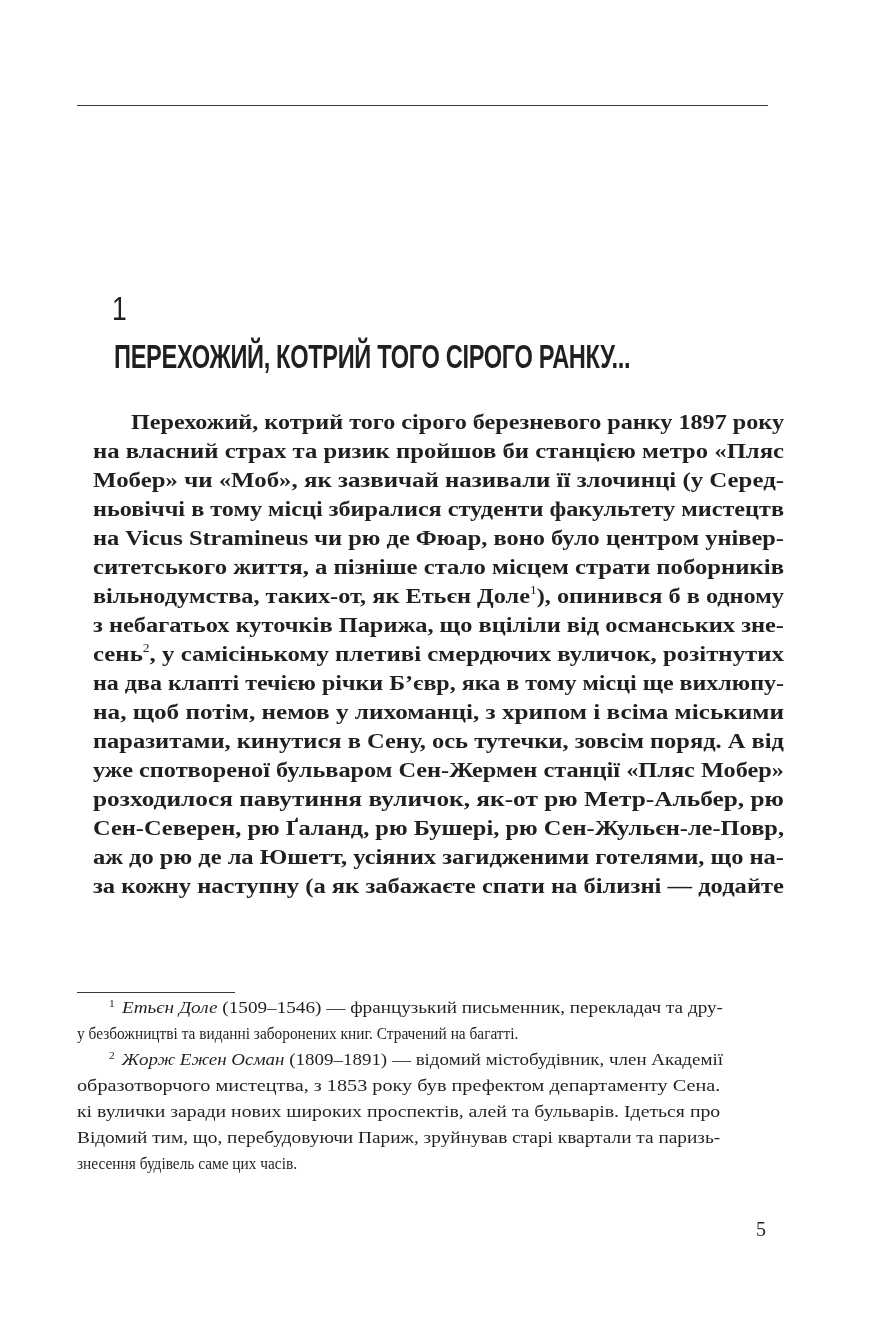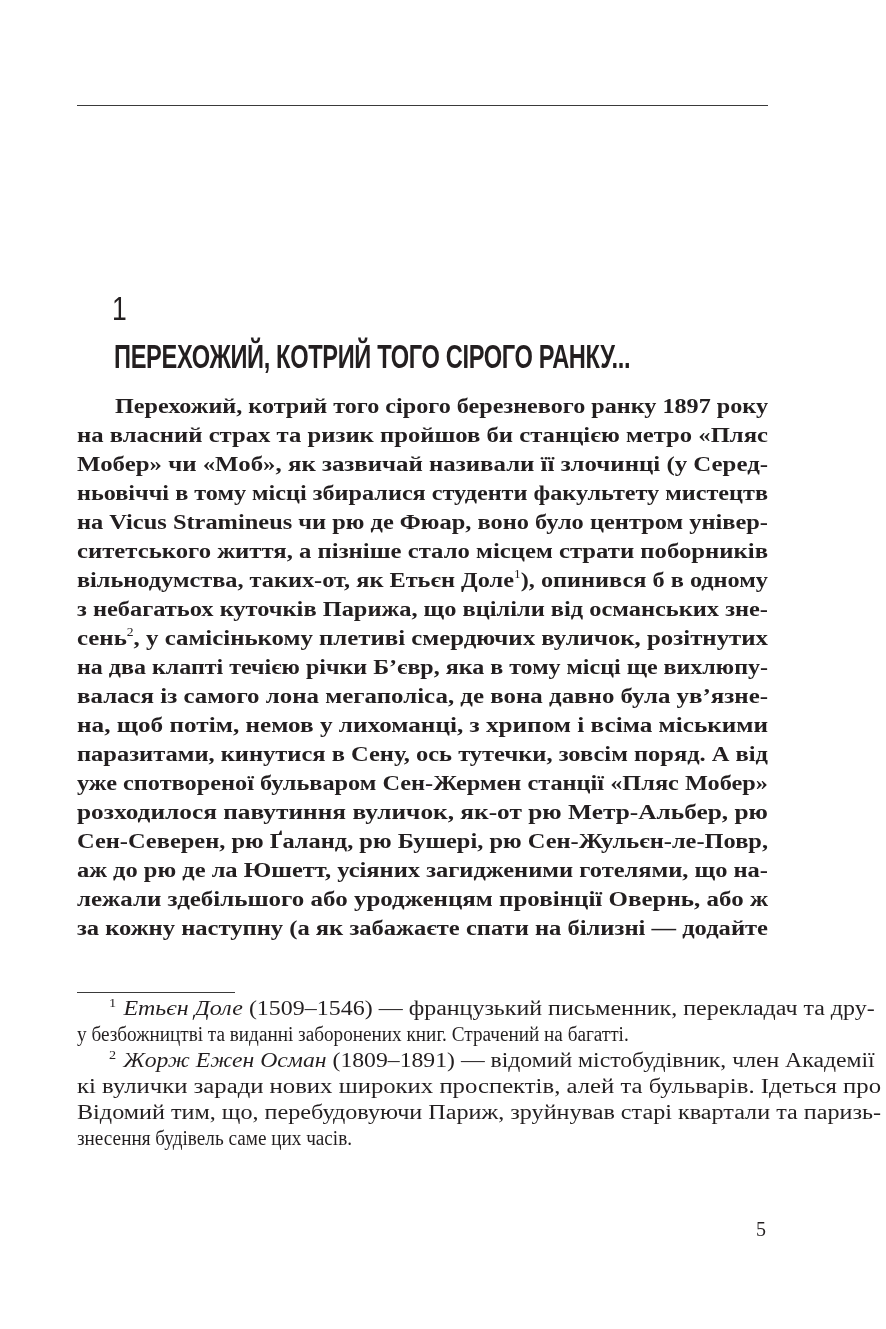--- a/index.html
+++ b/index.html
@@ -1,26 +1,26 @@
 <!DOCTYPE html>
 <html><head>
 <meta charset="utf-8">
 <style>
   html, body { margin: 0; padding: 0; background: #ffffff; }
   body { width: 886px; height: 1329px; position: relative; overflow: hidden; color: #231f20; }
   .top-rule { position: absolute; left: 77px; top: 105px; width: 691px; height: 0; border-top: 1.5px solid #3a3a3a; }
   .chapter-num { position: absolute; left: 112px; top: 288px; font-family: "Liberation Sans", sans-serif; font-size: 34px; transform: scaleX(0.78); transform-origin: left top; margin: 0; font-weight: normal; line-height: 40px; }
   .chapter-title { position: absolute; left: 114px; top: 336px; font-family: "Liberation Sans", sans-serif; font-weight: bold; font-size: 34px; line-height: 40px; white-space: nowrap; transform: scaleX(0.695); transform-origin: left top; margin: 0; letter-spacing: -0.5px; }
-  .body { position: absolute; left: 77px; top: 392px; width: 691px; font-family: "Liberation Serif", serif; font-weight: bold; font-size: 21.6px; line-height: 29px; text-align: justify; margin: 0; }
+  .body { position: absolute; left: 77px; top: 392px; width: 691px; font-family: "Liberation Serif", serif; font-weight: bold; font-size: 21.6px; line-height: 29px; text-align: justify; margin: 16px; }
   .body .line { display: block; text-align: justify; text-align-last: justify; white-space: nowrap; overflow: visible; height: 29px; }
   .body .line.first { padding-left: 38px; }
   .body .line .fit { display: inline-block; transform-origin: left top; }
   sup { font-size: 0.55em; vertical-align: 0.75em; line-height: 0; font-weight: normal; }
   .fn-rule { position: absolute; left: 77px; top: 992px; width: 158px; border-top: 1px solid #3a3a3a; }
-  .footnotes { position: absolute; left: 77px; top: 995px; width: 691px; font-family: "Liberation Serif", serif; font-size: 20px; line-height: 26px; margin: 0; }
+  .footnotes { position: absolute; left: 77px; top: 995px; width: 691px; font-family: "Liberation Serif", serif; font-size: 16px; line-height: 26px; margin: 0; }
   .footnotes .line { display: block; height: 26px; white-space: nowrap; }
   .footnotes .line.first { padding-left: 32px; }
   .footnotes em { font-style: italic; }
   .footnotes .fn-mark { font-size: 0.6em; vertical-align: 0.65em; line-height: 0; margin-right: 6px; }
   .page-number { position: absolute; left: 756px; top: 1217px; font-family: "Liberation Serif", serif; font-size: 20px; line-height: 24px; }
 </style>
 </head>
 <body>
 
 <div class="top-rule"></div>
@@ -32,34 +32,33 @@
     <span class="line first"><span class="fit" style="transform: scaleX(1.1192);">Перехожий, котрий того сірого березневого ранку 1897 року</span></span>
     <span class="line"><span class="fit" style="transform: scaleX(1.14259);">на власний страх та ризик пройшов би станцією метро «Пляс</span></span>
     <span class="line"><span class="fit" style="transform: scaleX(1.15083);">Мобер» чи «Моб», як зазвичай називали її злочинці (у Серед-</span></span>
     <span class="line"><span class="fit" style="transform: scaleX(1.12101);">ньовіччі в тому місці збиралися студенти факультету мистецтв</span></span>
     <span class="line"><span class="fit" style="transform: scaleX(1.13035);">на Vicus Stramineus чи рю де Фюар, воно було центром універ-</span></span>
     <span class="line"><span class="fit" style="transform: scaleX(1.14431);">ситетського життя, а пізніше стало місцем страти поборників</span></span>
     <span class="line"><span class="fit" style="transform: scaleX(1.12503);">вільнодумства, таких-от, як Етьєн Доле<sup>1</sup>), опинився б в одному</span></span>
     <span class="line"><span class="fit" style="transform: scaleX(1.13012);">з небагатьох куточків Парижа, що вціліли від османських зне-</span></span>
     <span class="line"><span class="fit" style="transform: scaleX(1.14999);">сень<sup>2</sup>, у самісінькому плетиві смердючих вуличок, розітнутих</span></span>
     <span class="line"><span class="fit" style="transform: scaleX(1.11149);">на два клапті течією річки Б’євр, яка в тому місці ще вихлюпу-</span></span>
-    <span class="line"><span class="fit" style="transform: scaleX(1.15368);">валася із самого лона мегаполіса, де вона давно була ув’язне-</span></span>
     <span class="line"><span class="fit" style="transform: scaleX(1.16738);">на, щоб потім, немов у лихоманці, з хрипом і всіма міськими</span></span>
     <span class="line"><span class="fit" style="transform: scaleX(1.13375);">паразитами, кинутися в Сену, ось тутечки, зовсім поряд. А від</span></span>
     <span class="line"><span class="fit" style="transform: scaleX(1.12592);">уже спотвореної бульваром Сен-Жермен станції «Пляс Мобер»</span></span>
     <span class="line"><span class="fit" style="transform: scaleX(1.17408);">розходилося павутиння вуличок, як-от рю Метр-Альбер, рю</span></span>
     <span class="line"><span class="fit" style="transform: scaleX(1.13033);">Сен-Северен, рю Ґаланд, рю Бушері, рю Сен-Жульєн-ле-Повр,</span></span>
     <span class="line"><span class="fit" style="transform: scaleX(1.13334);">аж до рю де ла Юшетт, усіяних загидженими готелями, що на-</span></span>
-    <span class="line"><span class="fit" style="transform: scaleX(1.15652);">лежали здебільшого або уродженцям провінції Овернь, або ж</span></span>
     <span class="line"><span class="fit" style="transform: scaleX(1.13721);">за кожну наступну (а як забажаєте спати на білизні — додайте</span></span>
   </div>
 
 <div class="fn-rule"></div>
 <div class="footnotes" id="footnotes">
     <span class="line first"><span style="display: inline-block; transform-origin: left top; transform: scaleX(1.19825);"><span class="fn-mark">1</span><em>Етьєн Доле</em> (1509–1546) — французький письменник, перекладач та дру-</span></span>
     <span class="line"><span style="display: inline-block; transform-origin: left top; transform: scaleX(0.96);">у безбожництві та виданні заборонених книг. Страчений на багатті.</span></span>
     <span class="line first"><span style="display: inline-block; transform-origin: left top; transform: scaleX(1.18542);"><span class="fn-mark">2</span><em>Жорж Ежен Осман</em> (1809–1891) — відомий містобудівник, член Академії</span></span>
+    <span class="line"><span style="display: inline-block; transform-origin: left top; transform: scaleX(1.26369);">образотворчого мистецтва, з 1853 року був префектом департаменту Сена.</span></span>
     <span class="line"><span style="display: inline-block; transform-origin: left top; transform: scaleX(1.23589);">кі вулички заради нових широких проспектів, алей та бульварів. Ідеться про</span></span>
     <span class="line"><span style="display: inline-block; transform-origin: left top; transform: scaleX(1.20824);">Відомий тим, що, перебудовуючи Париж, зруйнував старі квартали та паризь-</span></span>
     <span class="line"><span style="display: inline-block; transform-origin: left top; transform: scaleX(0.96);">знесення будівель саме цих часів.</span></span>
   </div>
 
 <div class="page-number">5</div>
 
 </body></html>

